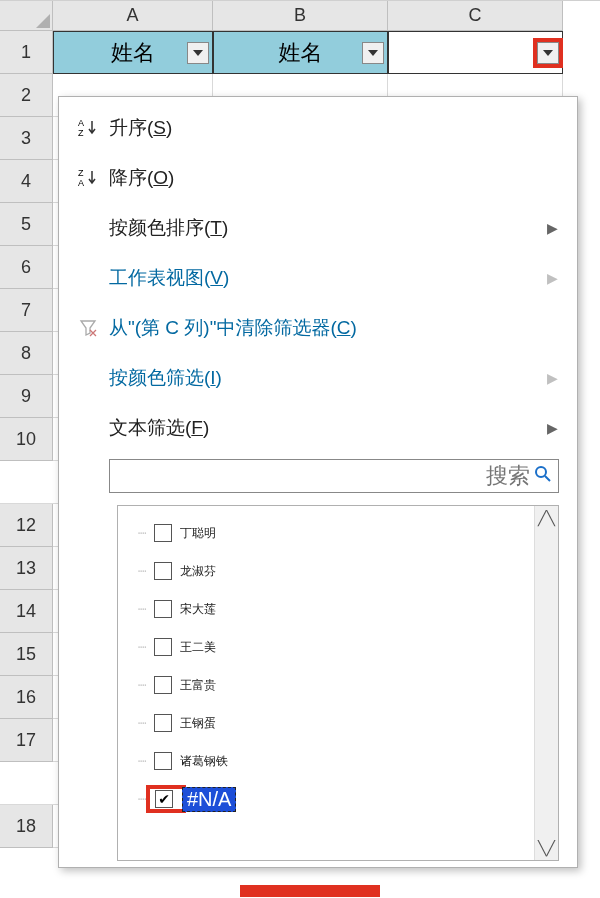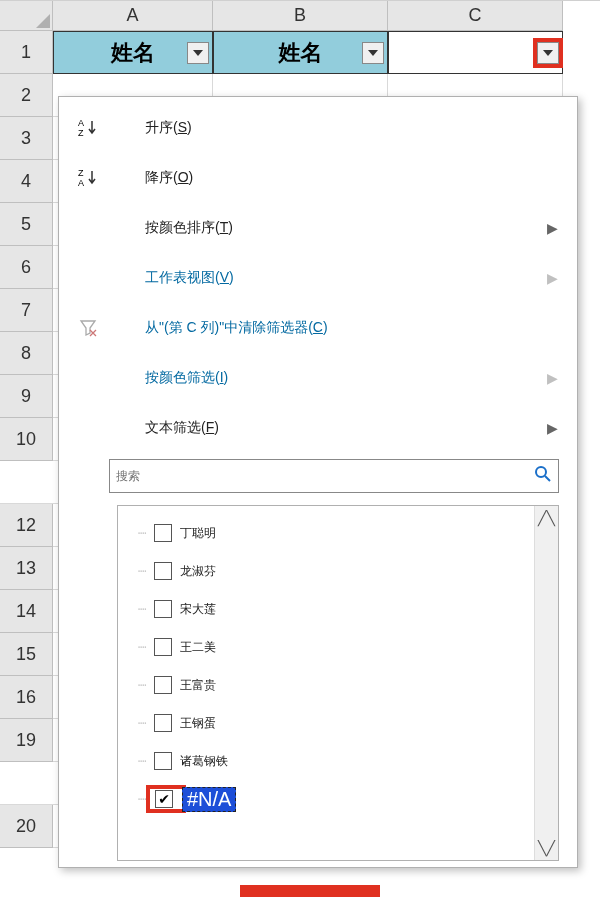--- a/index.html
+++ b/index.html
@@ -14,38 +14,38 @@
   .colB { width: 175px; }
   .colC { width: 175px; }
 
   .row { display: flex; }
   .row-header { width: 53px; height: 43px; background: #e6e6e6; border-right: 1px solid #bfbfbf; border-bottom: 1px solid #bfbfbf; display: flex; align-items: center; justify-content: center; font-size: 18px; color: #333; }
   .cell { border-right: 1px solid #d9d9d9; border-bottom: 1px solid #d9d9d9; height: 43px; display: flex; align-items: center; }
   .cellA { width: 160px; }
   .cellB { width: 175px; }
   .cellC { width: 175px; }
 
-  .hdr-cell { background: #92cddc; border: 1px solid #333; height: 43px; display: flex; align-items: center; justify-content: center; font-size: 22px; font-weight: 700; position: relative; }
+  .hdr-cell { background: #92cddc; border: 1px solid #333; height: 43px; display: flex; align-items: center; justify-content: center; font-size: 22px; font-weight: 400; position: relative; }
   .hdr-cell.blank { background: #fff; border: 1px solid #333; }
   .filter-btn { position: absolute; right: 3px; top: 50%; transform: translateY(-50%); width: 22px; height: 22px; background: #f0f0f0; border: 1px solid #888; display: flex; align-items: center; justify-content: center; }
   .filter-btn::after { content: ""; width: 0; height: 0; border-left: 5px solid transparent; border-right: 5px solid transparent; border-top: 6px solid #333; }
   .red-hl { outline: 4px solid #e03020; }
 
   .menu { position: absolute; left: 58px; top: 96px; width: 520px; background: #fff; border: 1px solid #b0b0b0; box-shadow: 3px 3px 8px rgba(0,0,0,0.25); padding: 6px 0; }
   .menu-row { display: flex; align-items: center; height: 50px; padding: 0 10px; }
   .menu-icon { width: 40px; display: flex; align-items: center; justify-content: center; color: #333; font-size: 16px; }
-  .menu-label { flex: 1; font-size: 14px; color: #222; margin-left: 36px; }
+  .menu-label { flex: 1; font-size: 19px; color: #222; }
   .menu-label.disabled { color: #0369a1; }
   .menu-arrow { width: 20px; color: #666; font-size: 14px; }
   .menu-arrow.disabled { color: #c0c0c0; }
   .menu-label u { text-decoration: underline; }
 
   .search-wrap { padding: 6px 18px 6px 50px; }
   .search-box { display: flex; align-items: center; border: 1px solid #888; height: 34px; padding: 0 6px; }
-  .search-box input { flex: 1; border: none; outline: none; font-size: 12px; color: #888; background: transparent; }
+  .search-box input { flex: 1; border: none; outline: none; font-size: 22px; color: #888; background: transparent; text-align: right; }
   .search-icon { color: #1a6fc9; font-size: 20px; padding-left: 4px;}
 
   .list-wrap { margin: 6px 18px 0 58px; border: 1px solid #b0b0b0; height: 356px; display: flex; }
   .list-body { flex: 1; padding: 8px 0 8px 20px; overflow: hidden; }
   .list-item { display: flex; align-items: center; height: 38px; position: relative; }
   .tree-conn { color: #bbb; font-size: 14px; width: 12px; letter-spacing:-3px;}
   .chk { width: 18px; height: 18px; border: 1.5px solid #555; margin: 0 8px 0 4px; display: flex; align-items: center; justify-content: center; background: #fff; }
   .chk.checked::after { content: "✔"; font-size: 14px; line-height: 1; color: #000; }
   .chk-hl { outline: 4px solid #e03020; padding:1px;}
   .item-label { font-size: 12px; color: #222; }
@@ -167,32 +167,32 @@
         <div class="cell cellB"></div>
         <div class="cell cellC"></div>
       </div>
       <div class="row">
         <div class="row-header">16</div>
         <div class="cell cellA"></div>
         <div class="cell cellB"></div>
         <div class="cell cellC"></div>
       </div>
       <div class="row">
-        <div class="row-header">19</div>
-        <div class="cell cellA"></div>
-        <div class="cell cellB"></div>
-        <div class="cell cellC"></div>
-      </div>
-      <div class="row">
-        <div class="cell cellA"></div>
-        <div class="cell cellB"></div>
-        <div class="cell cellC"></div>
-      </div>
-      <div class="row">
-        <div class="row-header">20</div>
+        <div class="row-header">17</div>
+        <div class="cell cellA"></div>
+        <div class="cell cellB"></div>
+        <div class="cell cellC"></div>
+      </div>
+      <div class="row">
+        <div class="cell cellA"></div>
+        <div class="cell cellB"></div>
+        <div class="cell cellC"></div>
+      </div>
+      <div class="row">
+        <div class="row-header">18</div>
         <div class="cell cellA"></div>
         <div class="cell cellB"></div>
         <div class="cell cellC"></div>
       </div>
     </div>
 </div>
 
 <div class="menu">
   <div class="menu-row">
     <div class="menu-icon">

